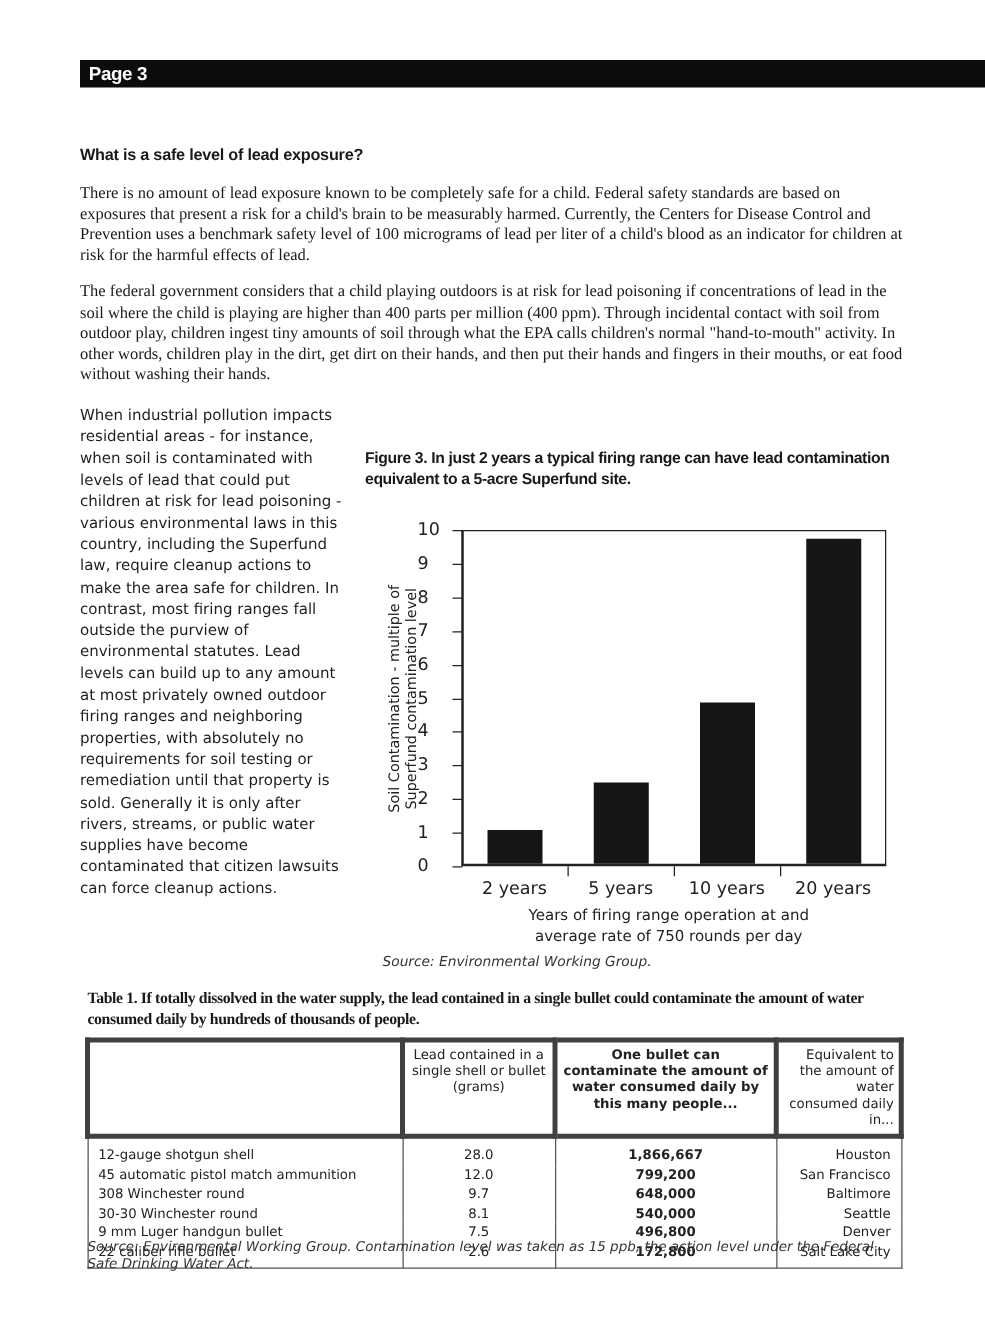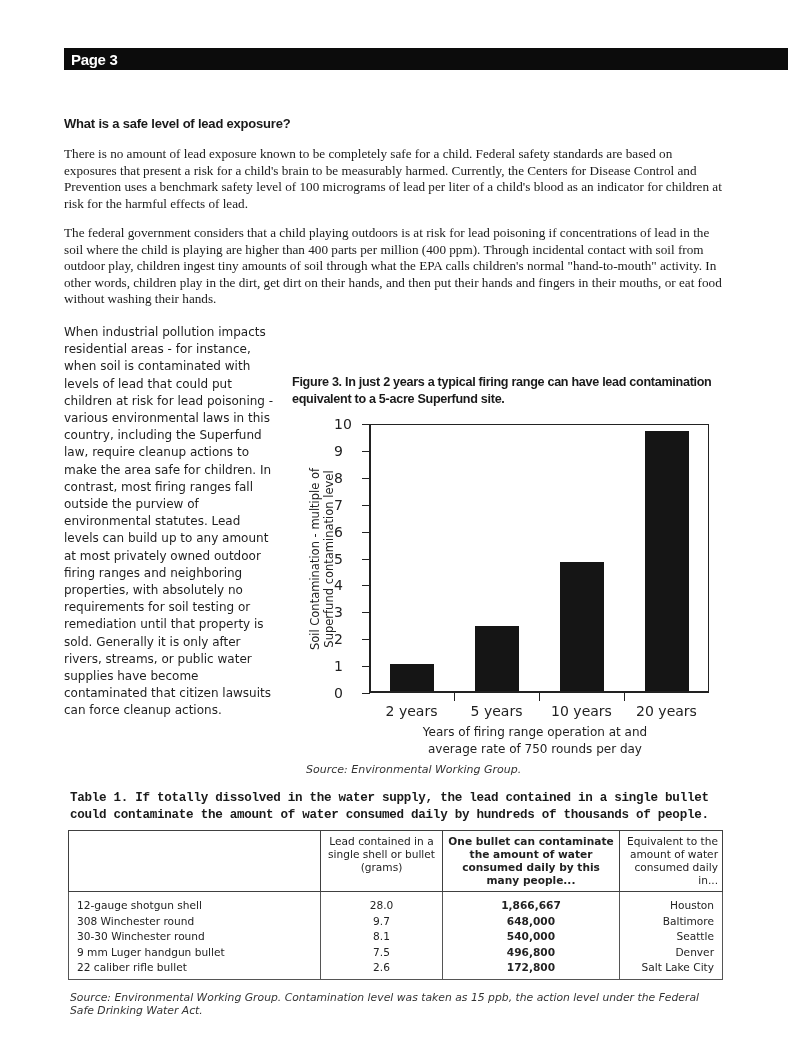--- a/index.html
+++ b/index.html
@@ -4,34 +4,34 @@
 <style>
   html, body { margin:0; padding:0; background:#ffffff; }
   body { width:788px; height:1060px; position:relative; overflow:hidden; font-family:"Liberation Serif", serif; color:#1a1a1a; }
   .header-bar { position:absolute; left:64px; top:48px; width:756px; height:22px; background:#0c0c0c; color:#fff;
     font-family:"Liberation Sans", sans-serif; font-weight:bold; font-size:15px; display:flex; align-items:center; justify-content:space-between; padding:0 7px; box-sizing:border-box; letter-spacing:-0.3px; }
   .section-title { position:absolute; left:64px; top:116px; font-family:"Liberation Sans", sans-serif; font-weight:bold; font-size:13px; letter-spacing:-0.2px; }
   .para { position:absolute; left:64px; width:660px; font-size:13.2px; line-height:16.6px; }
   .p1 { top:146px; }
   .p2 { top:225px; }
   .side { position:absolute; left:64px; top:324px; width:210px; font-family:"DejaVu Sans", sans-serif; font-size:12px; line-height:17.2px; color:#1e1e1e; }
-  .fig-caption { position:absolute; left:292px; top:374px; width:430px; font-family:"Liberation Sans", sans-serif; font-weight:bold; font-size:12.6px; line-height:17px; letter-spacing:-0.3px; }
+  .fig-caption { position:absolute; left:292px; top:358px; width:430px; font-family:"Liberation Sans", sans-serif; font-weight:bold; font-size:12.6px; line-height:17px; letter-spacing:-0.3px; }
   .chart { position:absolute; left:290px; top:410px; width:440px; height:370px; }
   .plot { position:absolute; left:79px; top:14px; width:340px; height:269px; border:1.5px solid #222; border-left:2px solid #222; border-bottom:2px solid #222; box-sizing:border-box; }
   .ytick { position:absolute; left:44px; width:30px; text-align:left; font-family:"DejaVu Sans", sans-serif; font-size:14px; line-height:14px; color:#222; }
   .ytick-mark { position:absolute; left:72px; width:8px; height:1px; background:#222; }
   .bar { position:absolute; bottom:0; width:44px; background:#151515; }
   .xtick-mark { position:absolute; top:283px; width:1px; height:8px; background:#222; }
   .xlabel-cat { position:absolute; top:293px; width:90px; text-align:center; font-family:"DejaVu Sans", sans-serif; font-size:14px; color:#222; }
   .ylabel { position:absolute; left:-68px; top:135px; width:200px; transform:rotate(-90deg); transform-origin:center; text-align:center; font-family:"DejaVu Sans", sans-serif; font-size:11.5px; line-height:14px; color:#222; }
   .xaxis-title { position:absolute; left:110px; top:314px; width:270px; text-align:center; font-family:"DejaVu Sans", sans-serif; font-size:12px; line-height:17px; color:#222; }
   .chart-source { position:absolute; left:306px; top:763px; font-family:"DejaVu Sans", sans-serif; font-style:italic; font-size:11px; color:#333; }
-  .table-caption { position:absolute; left:70px; top:790px; width:650px; font-family:Liberation Mono, monospace; font-weight:bold; font-size:12.6px; line-height:17px; letter-spacing:-0.3px; }
+  .table-caption { position:absolute; left:70px; top:790px; width:650px; font-family:Liberation Serif, serif; font-weight:bold; font-size:12.6px; line-height:17px; letter-spacing:-0.3px; }
   .tbl { position:absolute; left:68px; top:830px; width:655px; border-collapse:collapse; font-family:"DejaVu Sans", sans-serif; font-size:10.6px; color:#222; }
-  .tbl th { font-weight:normal; border:1px solid #404040; padding:4px 4px; text-align:center; line-height:13px; vertical-align:top; }
+  .tbl th { font-weight:normal; border:4px solid #404040; padding:4px 4px; text-align:center; line-height:13px; vertical-align:top; }
   .tbl td { border-left:1px solid #555; border-right:1px solid #555; padding:0 8px; line-height:15.6px; }
   .tbl tbody tr:first-child td { padding-top:6px; }
   .tbl tbody tr:last-child td { border-bottom:1px solid #555; padding-bottom:3px; }
   .tbl .c1 { width:235px; text-align:left; }
   .tbl .c2 { width:105px; text-align:center; }
   .tbl .c3 { width:160px; text-align:center;font-weight:bold; }
   .tbl .c4 { text-align:right; }
   .table-source { position:absolute; left:70px; top:991px; width:650px; font-family:"DejaVu Sans", sans-serif; font-style:italic; font-size:10.8px; line-height:13px; color:#333; }
 </style>
 </head>
@@ -104,20 +104,26 @@
     </tr>
   </thead>
   <tbody id="tbody">
       <tr>
         <td class="c1">12-gauge shotgun shell</td>
         <td class="c2">28.0</td>
         <td class="c3">1,866,667</td>
         <td class="c4">Houston</td>
       </tr>
       <tr>
+        <td class="c1">45 automatic pistol match ammunition</td>
+        <td class="c2">12.0</td>
+        <td class="c3">799,200</td>
+        <td class="c4">San Francisco</td>
+      </tr>
+      <tr>
         <td class="c1">308 Winchester round</td>
         <td class="c2">9.7</td>
         <td class="c3">648,000</td>
         <td class="c4">Baltimore</td>
       </tr>
       <tr>
         <td class="c1">30-30 Winchester round</td>
         <td class="c2">8.1</td>
         <td class="c3">540,000</td>
         <td class="c4">Seattle</td>

